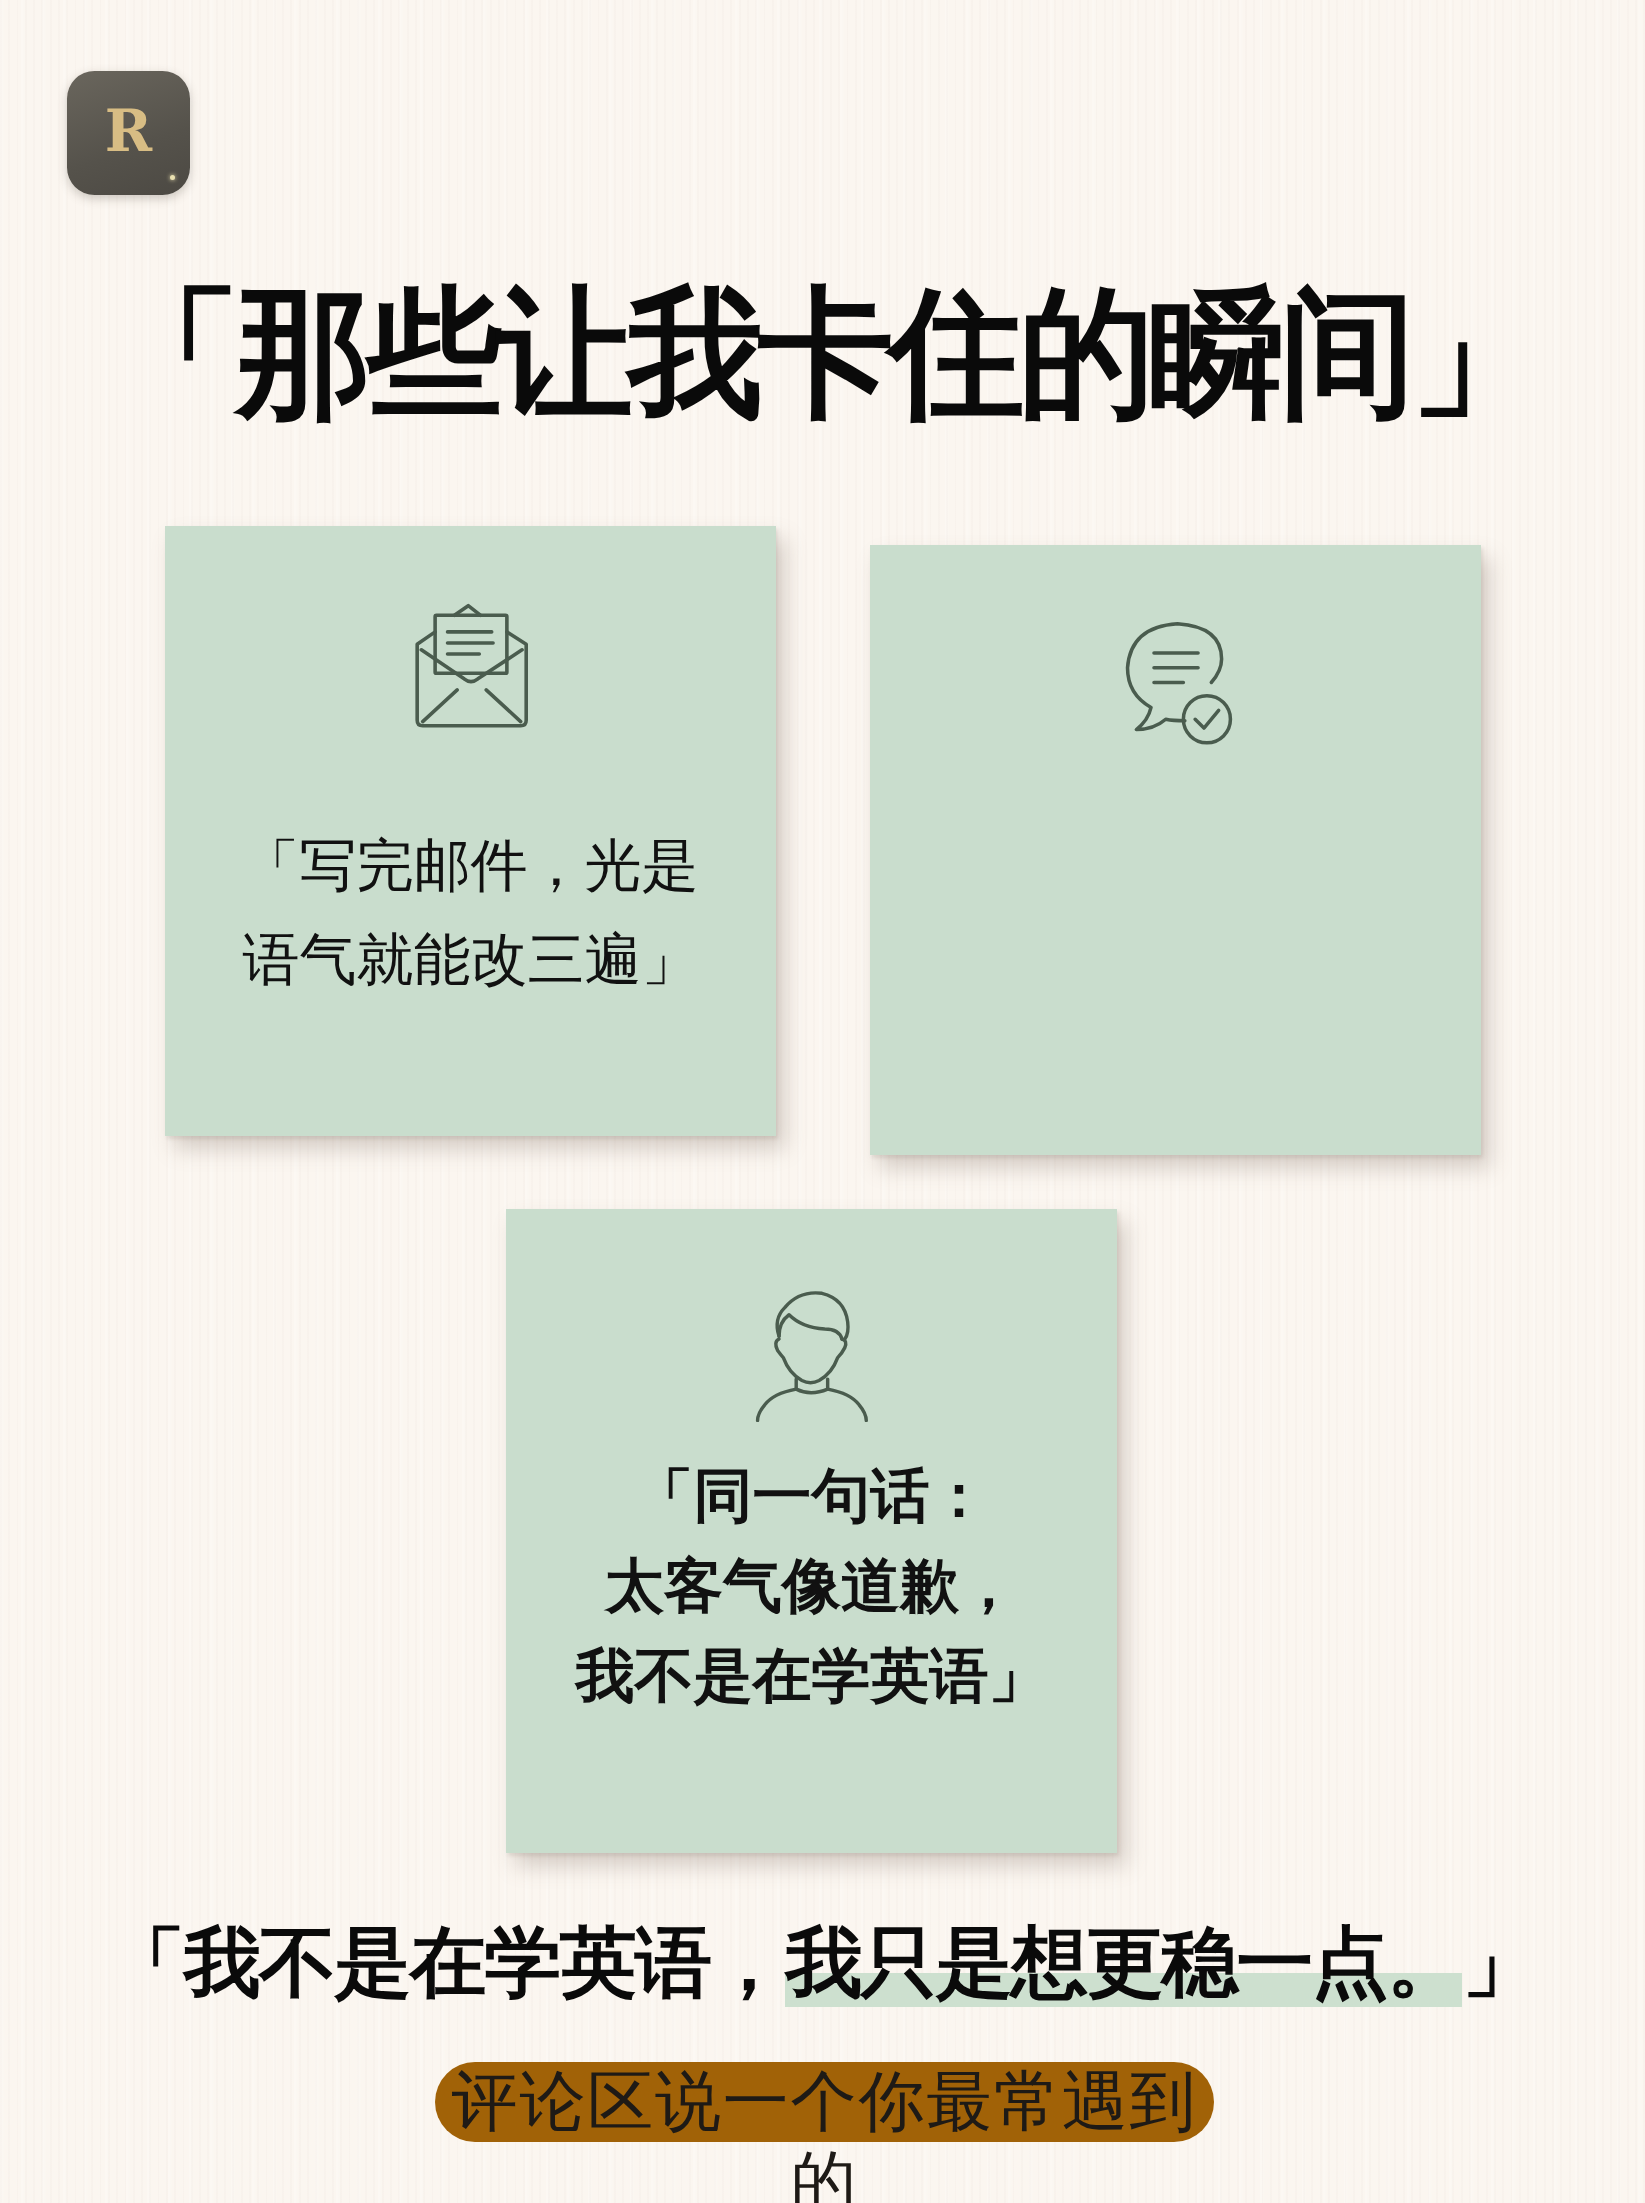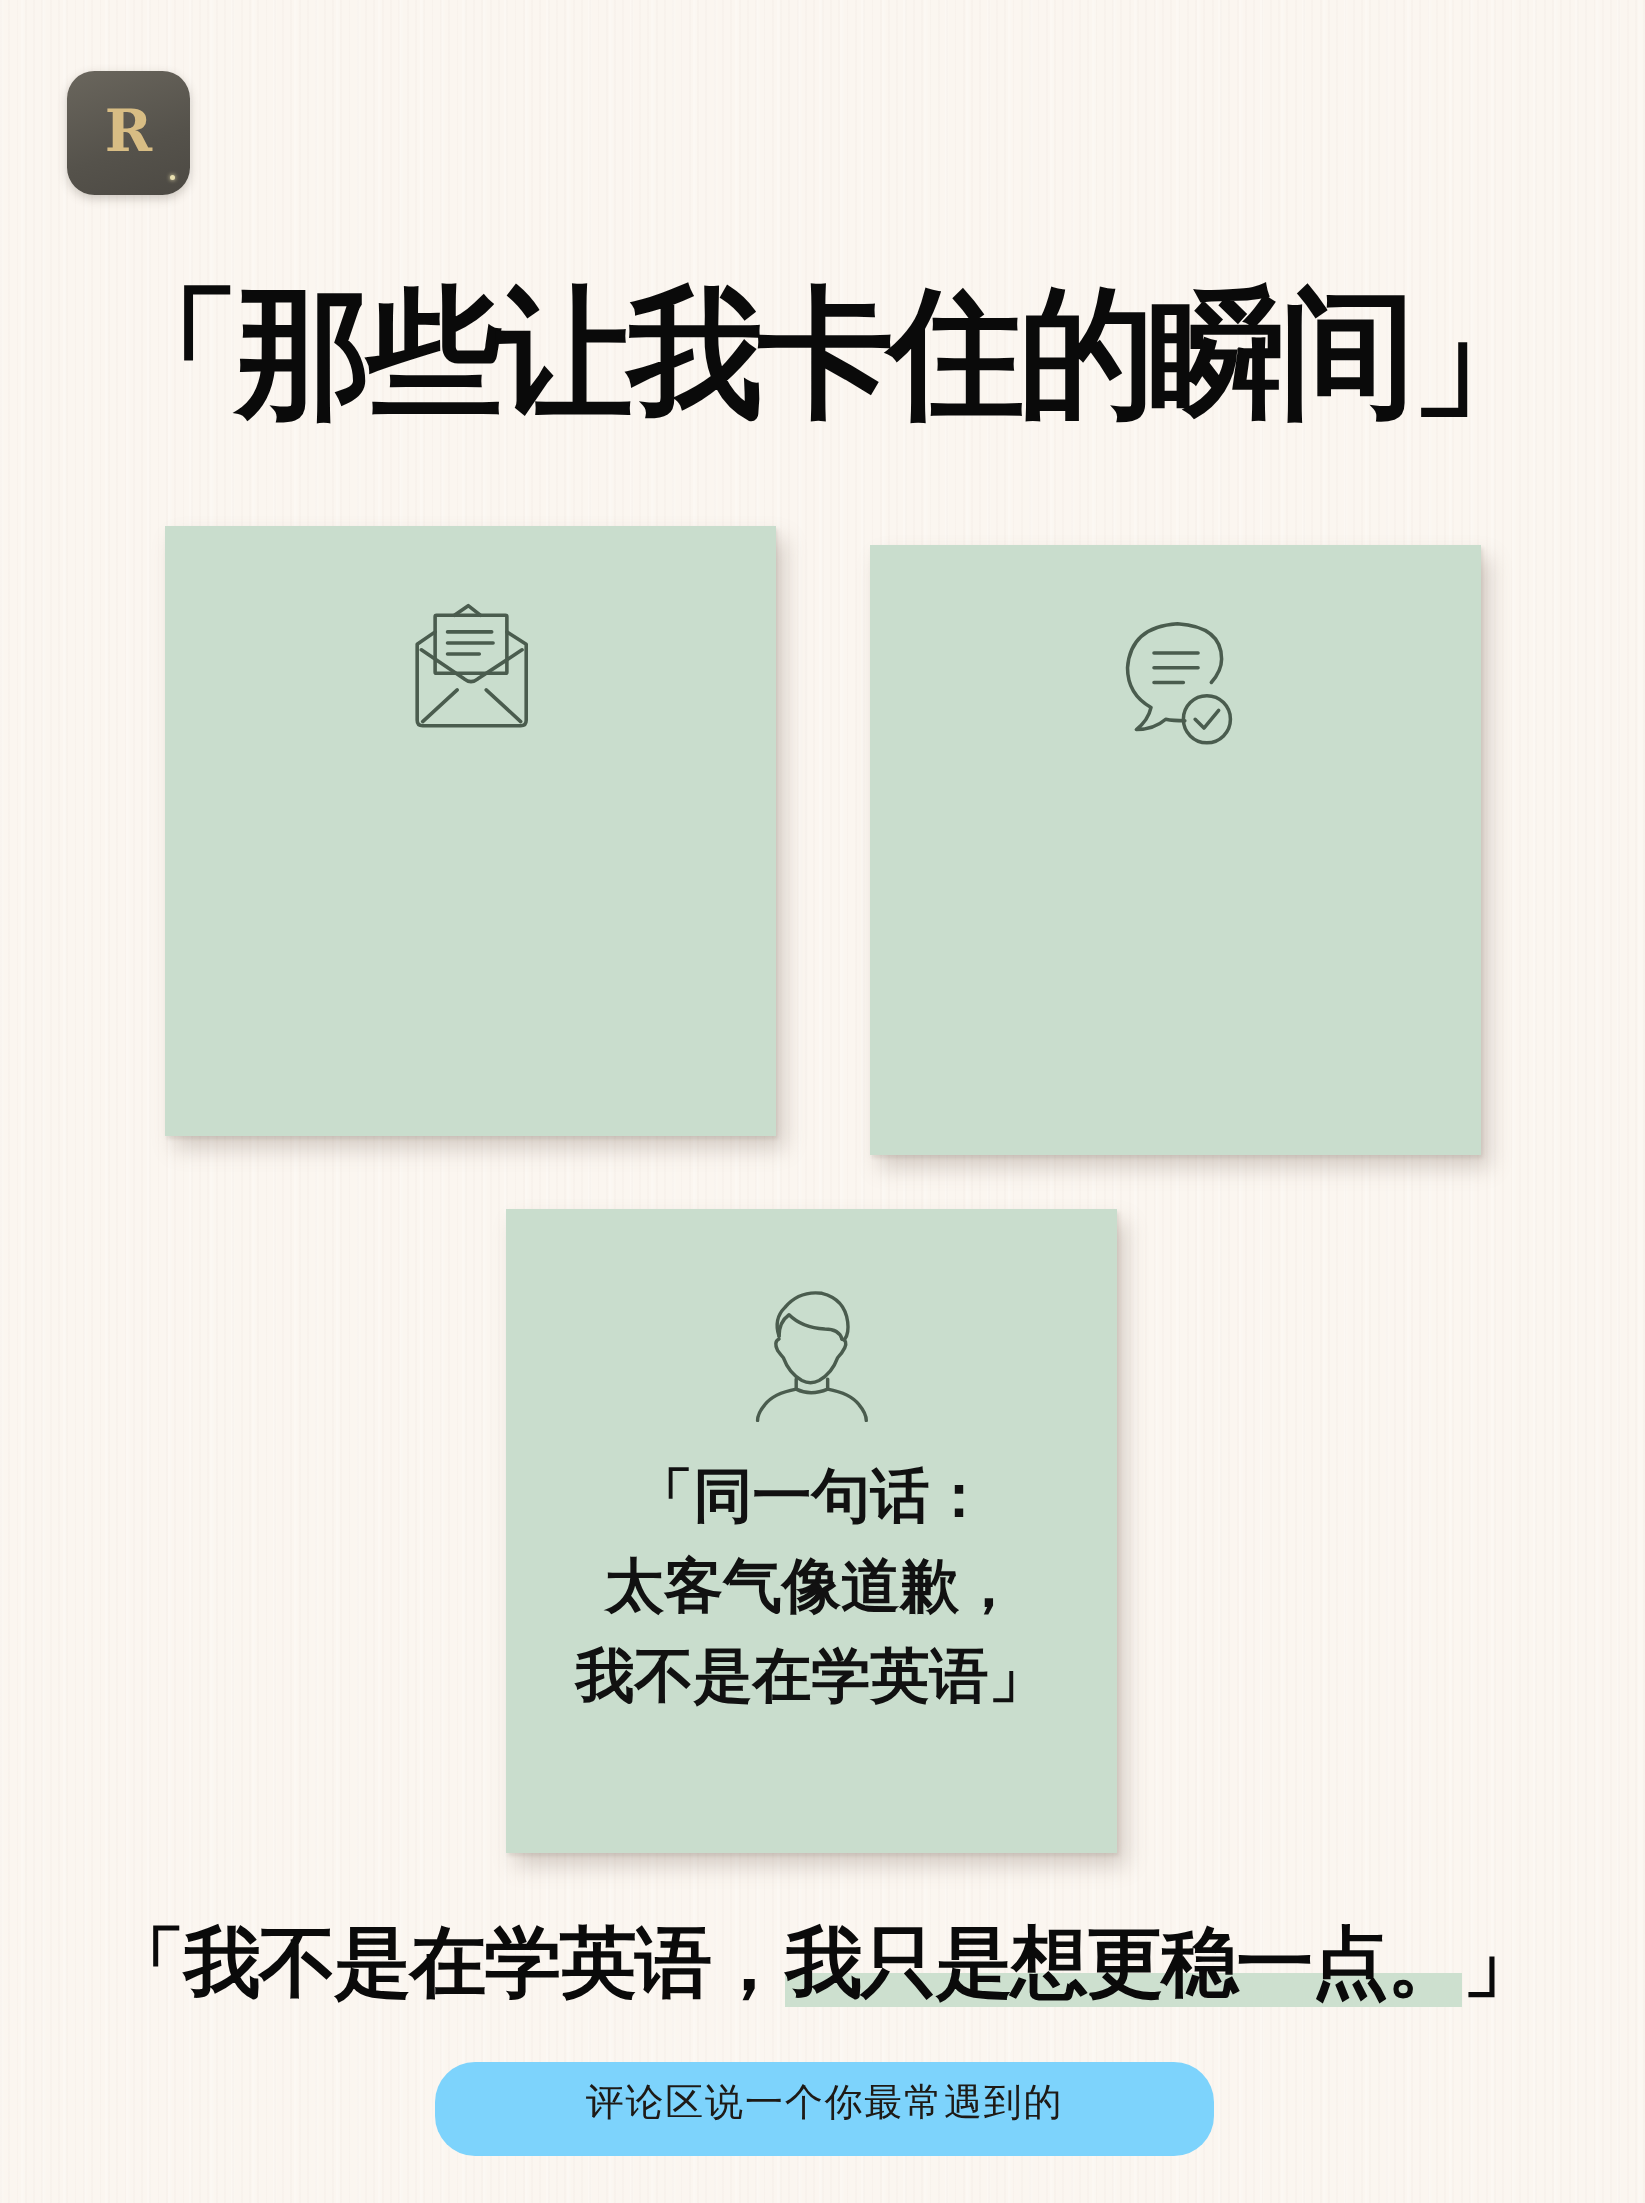--- a/index.html
+++ b/index.html
@@ -54,23 +54,23 @@
   .quote {
     position: absolute; left: 0; width: 1646px; top: 1917px; text-align: center;
     font-weight: bold; font-size: 77px; line-height: 92px; letter-spacing: -1.8px;
     color: #0a0a0a; white-space: nowrap;
   }
   .quote .hl {
     background: linear-gradient(to bottom, transparent 0%, transparent 62%, #cde0cf 62%, #cde0cf 100%);
     text-align: center;
   }
   .pill {
-    position: absolute; left: 435px; top: 2062px; width: 779px; height: 94px;
-    border-radius: 40px; background: #7dd3fc;
-    text-align: center; font-size: 38px; line-height: 80px; color: #1e1a16;
+    position: absolute; left: 435px; top: 2062px; width: 779px; height: 80px;
+    border-radius: 40px; background: #a16207;
+    text-align: center; font-size: 66px; line-height: 80px; color: #1e1a16;
     letter-spacing: 1.8px;
   }
 </style>
 </head>
 <body>
 
 <div class="logo">
   <div class="letter">R</div>
   <div class="dot"></div>
 </div>
@@ -80,20 +80,24 @@
 <div class="card c1">
   <div class="icon" style="left:237px; top:70px; width:138px; height:138px;">
     <svg viewBox="0 0 100 100" fill="none" stroke="#4a5c4e" stroke-width="2.6" stroke-linecap="round" stroke-linejoin="round">
       <path d="M38 14 L48 7 L57 14"></path>
       <rect x="24" y="14" width="52" height="42" rx="1"></rect>
       <path d="M33 26 H65 M33 34 H66 M33 42 H56"></path>
       <path d="M24 26 L11 35 V90 Q11 94 15 94 H86 Q90 94 90 90 V35 L76 26"></path>
       <path d="M14 39 L45 60 Q50 64 55 60 L87 39"></path>
       <path d="M15 91 L40 68 M86 91 L61 68"></path>
     </svg>
+  </div>
+  <div class="text" style="top:292px;">
+    <div>「写完邮件，光是</div>
+    <div>语气就能改三遍」</div>
   </div>
 </div>
 
 <div class="card c2">
   <div class="icon" style="left:234px; top:64px; width:147px; height:147px;">
     <svg viewBox="0 0 100 100" fill="none" stroke="#4a5c4e" stroke-width="2.4" stroke-linecap="round" stroke-linejoin="round">
       <path d="M73 50 Q80 42 80 34 Q80 12 50 10 Q18 12 16 40 Q16 58 32 67 Q30 76 22 82 Q34 82 42 75 Q47 76 55 76"></path>
       <path d="M34 30 H64 M34 40 H64 M34 50 H54"></path>
       <circle cx="70" cy="75" r="16"></circle>
       <path d="M62 75 L68 81 L78 69"></path>

